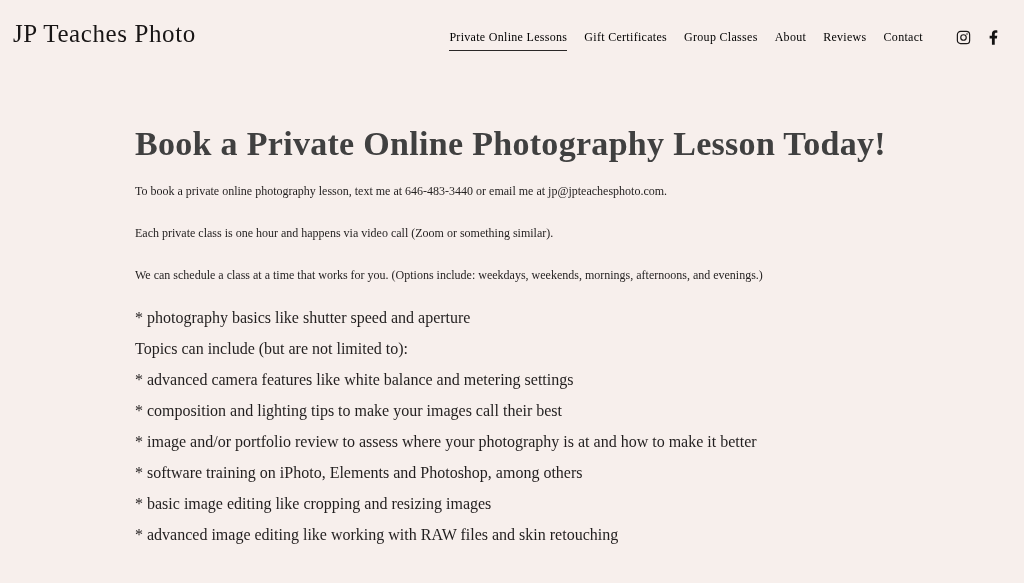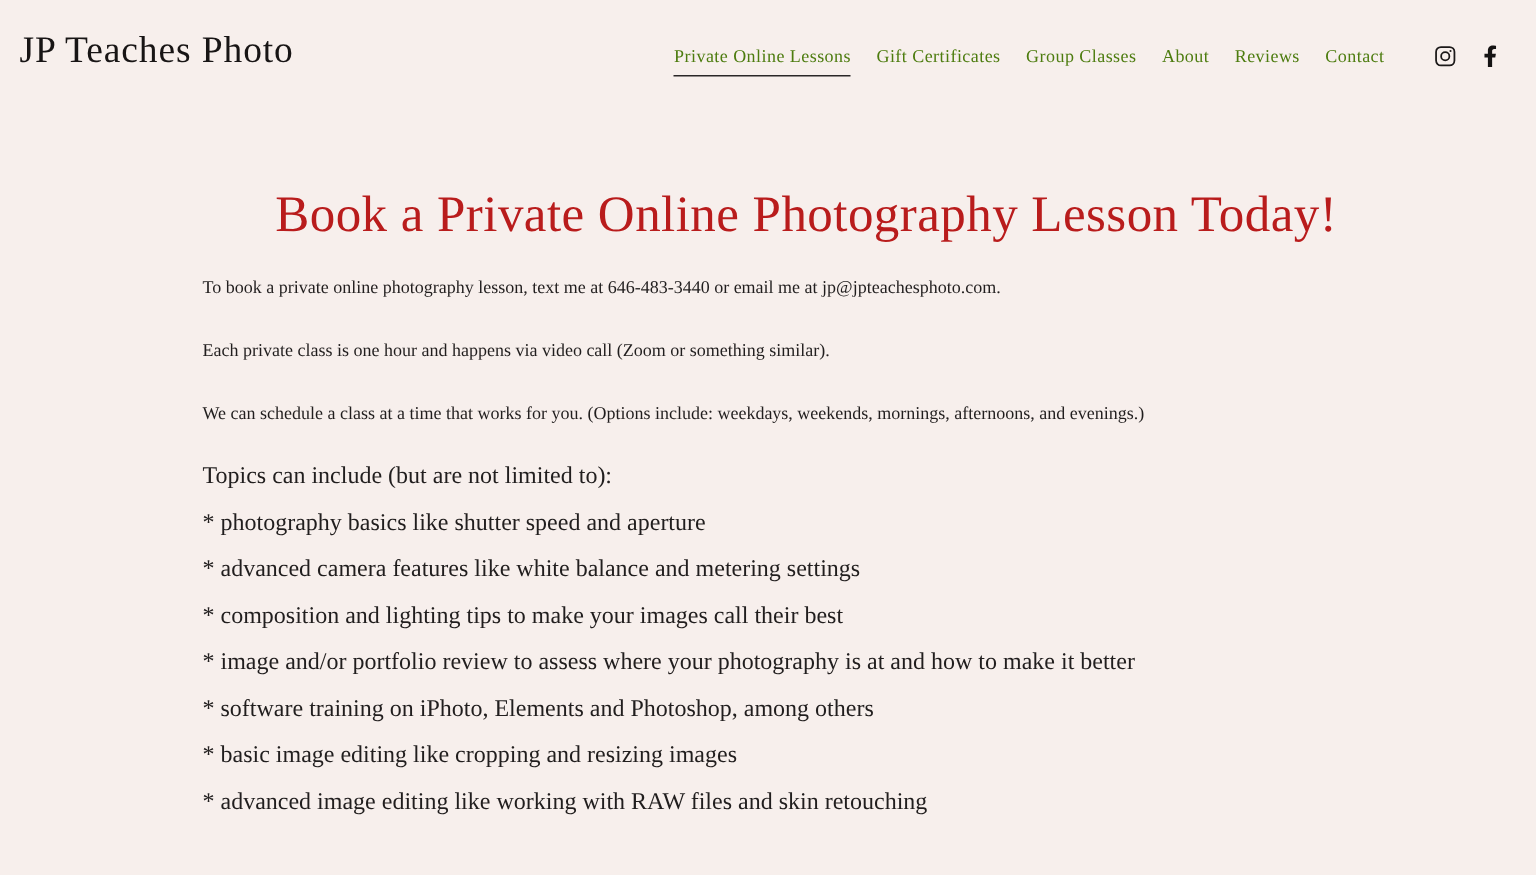--- a/index.html
+++ b/index.html
@@ -26,21 +26,21 @@
     cursor: pointer;
     white-space: nowrap;
   }
   .nav {
     display: flex;
     align-items: center;
     gap: 17px;
     font-size: 12px;
   }
   .nav a {
-    color: #4d7c0f;
+    color: #000000;
     text-decoration: none;
     letter-spacing: 0.3px;
     white-space: nowrap;
     cursor: pointer;
     padding-bottom: 5px;
     border-bottom: 1px solid transparent;
     margin-top: 14px;
   }
   .nav a.active {
     border-bottom: 1px solid #2a2727;
@@ -59,26 +59,25 @@
   .social svg { display: block; }
   main {
     padding: 60px 0 0 135px;
     max-width: 940px;
   }
   .content {
     max-width: 805px;
   }
   h1 {
     font-size: 34px;
-    font-weight: 400;
+    font-weight: 700;
     margin: 0 0 13px 0;
     letter-spacing: 0.3px;
-    color: #b91c1c;
+    color: #404040;
     white-space: nowrap;
-    text-align: center;
   }
   .content p {
     font-size: 12px;
     line-height: 30px;
     margin: 0 0 12px 0;
   }
   .topics {
     font-size: 16px;
     line-height: 31px;
     margin: 0;
@@ -118,22 +117,22 @@
   </nav>
 </header>
 
 <main>
   <div class="content">
     <h1>Book a Private Online Photography Lesson Today!</h1>
     <p>To book a private online photography lesson, text me at 646-483-3440 or email me at jp@jpteachesphoto.com.</p>
     <p>Each private class is one hour and happens via video call (Zoom or something similar).</p>
     <p>We can schedule a class at a time that works for you. (Options include: weekdays, weekends, mornings, afternoons, and evenings.)</p>
     <div class="topics">
+      <div>* photography basics like shutter speed and aperture</div>
       <div>Topics can include (but are not limited to):</div>
-      <div>* photography basics like shutter speed and aperture</div>
       <div>* advanced camera features like white balance and metering settings</div>
       <div>* composition and lighting tips to make your images call their best</div>
       <div>* image and/or portfolio review to assess where your photography is at and how to make it better</div>
       <div>* software training on iPhoto, Elements and Photoshop, among others</div>
       <div>* basic image editing like cropping and resizing images</div>
       <div>* advanced image editing like working with RAW files and skin retouching</div>
     </div>
   </div>
 </main>
 

